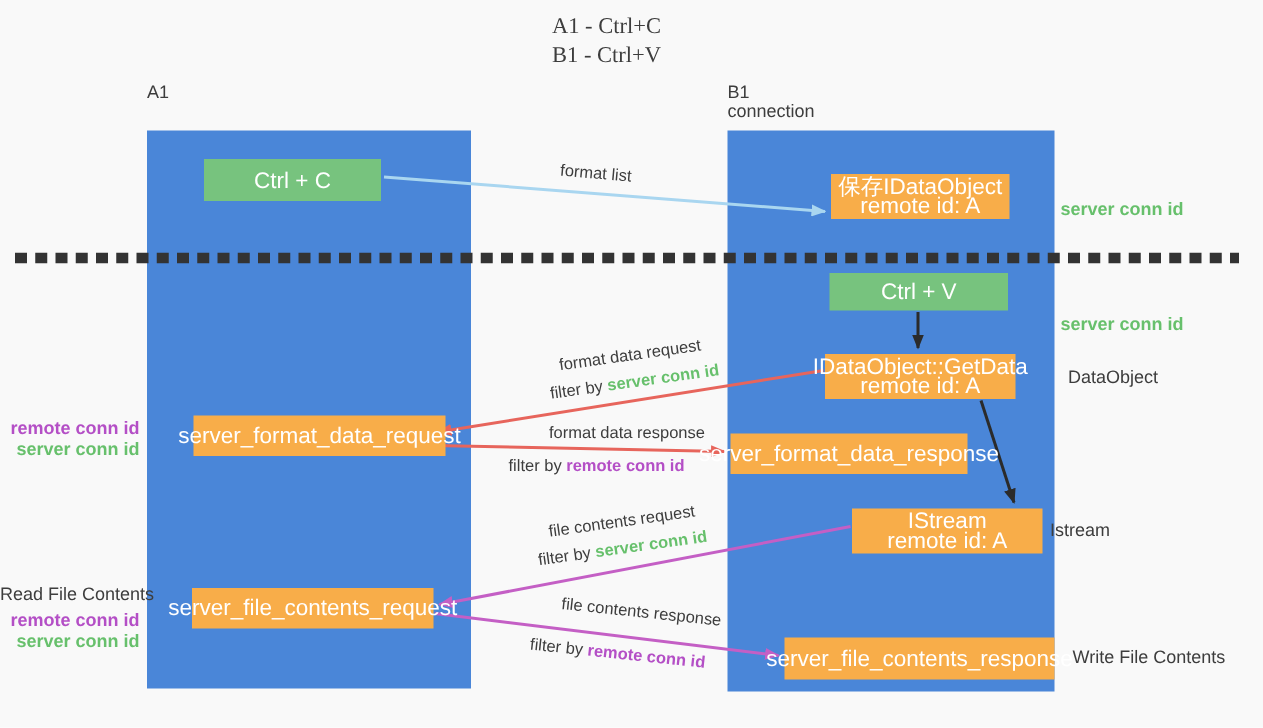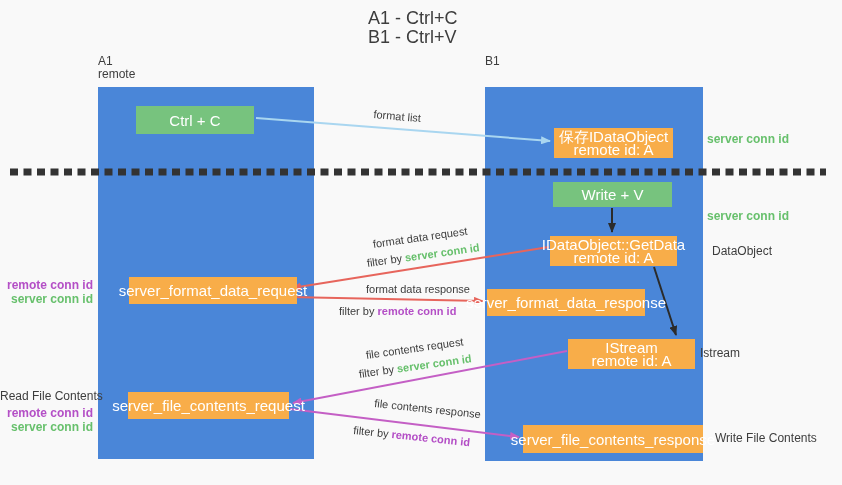--- a/index.html
+++ b/index.html
@@ -13,29 +13,29 @@
   #stage{position:relative;width:842px;height:485px;background:var(--bg);overflow:hidden;}
   .lane{position:absolute;background:var(--lane-blue);}
   #lane-left{left:98px;top:87px;width:216px;height:372px;}
   #lane-right{left:485px;top:87px;width:218px;height:374px;}
   #arrow-layer{position:absolute;left:0;top:0;width:842px;height:485px;pointer-events:none;z-index:3;}
   .box{position:absolute;display:flex;flex-direction:column;align-items:center;justify-content:center;
        color:var(--box-text);font-size:15px;line-height:13px;text-align:center;z-index:4;white-space:nowrap;}
   .green{background:var(--box-green);}
   .orange{background:var(--box-orange);}
   #box-ctrl-c{left:136px;top:106px;width:118px;height:28px;}
-  #box-save-ido{left:554px;top:128px;width:119px;height:30px;}
+  #box-save-ido{left:554px;top:116px;width:119px;height:30px;}
   #box-ctrl-v{left:553px;top:182px;width:119px;height:25px;}
   #box-getdata{left:550px;top:236px;width:127px;height:30px;}
   #box-fmt-req{left:129px;top:277px;width:168px;height:27px;}
   #box-fmt-resp{left:487px;top:289px;width:158px;height:27px;}
   #box-istream{left:568px;top:339px;width:127px;height:30px;}
   #box-file-req{left:128px;top:392px;width:161px;height:27px;}
   #box-file-resp{left:523px;top:425px;width:180px;height:28px;}
-  .title{position:absolute;left:368px;top:9px;font-size:18px;line-height:19px;color:var(--text-dark);z-index:2;}
+  .title{position:absolute;left:368px;top:9px;font-size:15px;line-height:19px;color:var(--text-dark);z-index:2;font-family:Liberation Serif, serif;}
   .lane-header{position:absolute;top:55px;text-align:left;font-size:12px;line-height:13px;color:var(--text-dark);z-index:2;}
   #hdr-left{left:98px;width:216px;}
   #hdr-right{left:485px;width:218px;}
   .side-label{position:absolute;font-size:12px;color:var(--text-dark);white-space:nowrap;z-index:4;}
   .green-bold{color:var(--text-green);font-weight:bold;}
   .purple-bold{color:var(--text-purple);font-weight:bold;}
   .left-block{position:absolute;left:0;width:93px;text-align:right;font-size:12px;line-height:14px;white-space:nowrap;z-index:4;}
   .flow-label{position:absolute;font-size:11px;color:var(--text-dark);white-space:nowrap;transform-origin:left top;z-index:4;}
 </style>
 </head>
@@ -43,24 +43,24 @@
 
 <div id="stage">
 
   <div class="title">
     <div>A1 - Ctrl+C</div>
     <div>B1 - Ctrl+V</div>
   </div>
 
   <div class="lane-header" id="hdr-left">
     <div>A1</div>
-    <div>remote</div>
   </div>
   <div class="lane-header" id="hdr-right">
     <div>B1</div>
+    <div>connection</div>
   </div>
 
   <div class="lane" id="lane-left"></div>
   <div class="lane" id="lane-right"></div>
 
   <svg id="arrow-layer" viewBox="0 0 842 485">
     <defs>
       <marker id="mh-blue" markerUnits="userSpaceOnUse" markerWidth="10" markerHeight="8" refX="9" refY="4" orient="auto">
         <path d="M0,0 L10,4 L0,8 Z" style="fill:var(--arrow-blue)"></path>
       </marker>
@@ -85,21 +85,21 @@
   </svg>
 
   <div class="box green" id="box-ctrl-c">
     <div>Ctrl + C</div>
   </div>
   <div class="box orange" id="box-save-ido">
     <div>保存IDataObject</div>
     <div>remote id: A</div>
   </div>
   <div class="box green" id="box-ctrl-v">
-    <div>Write + V</div>
+    <div>Ctrl + V</div>
   </div>
   <div class="box orange" id="box-getdata">
     <div>IDataObject::GetData</div>
     <div>remote id: A</div>
   </div>
   <div class="box orange" id="box-fmt-req">
     <div>server_format_data_request</div>
   </div>
   <div class="box orange" id="box-fmt-resp">
     <div>server_format_data_response</div>

